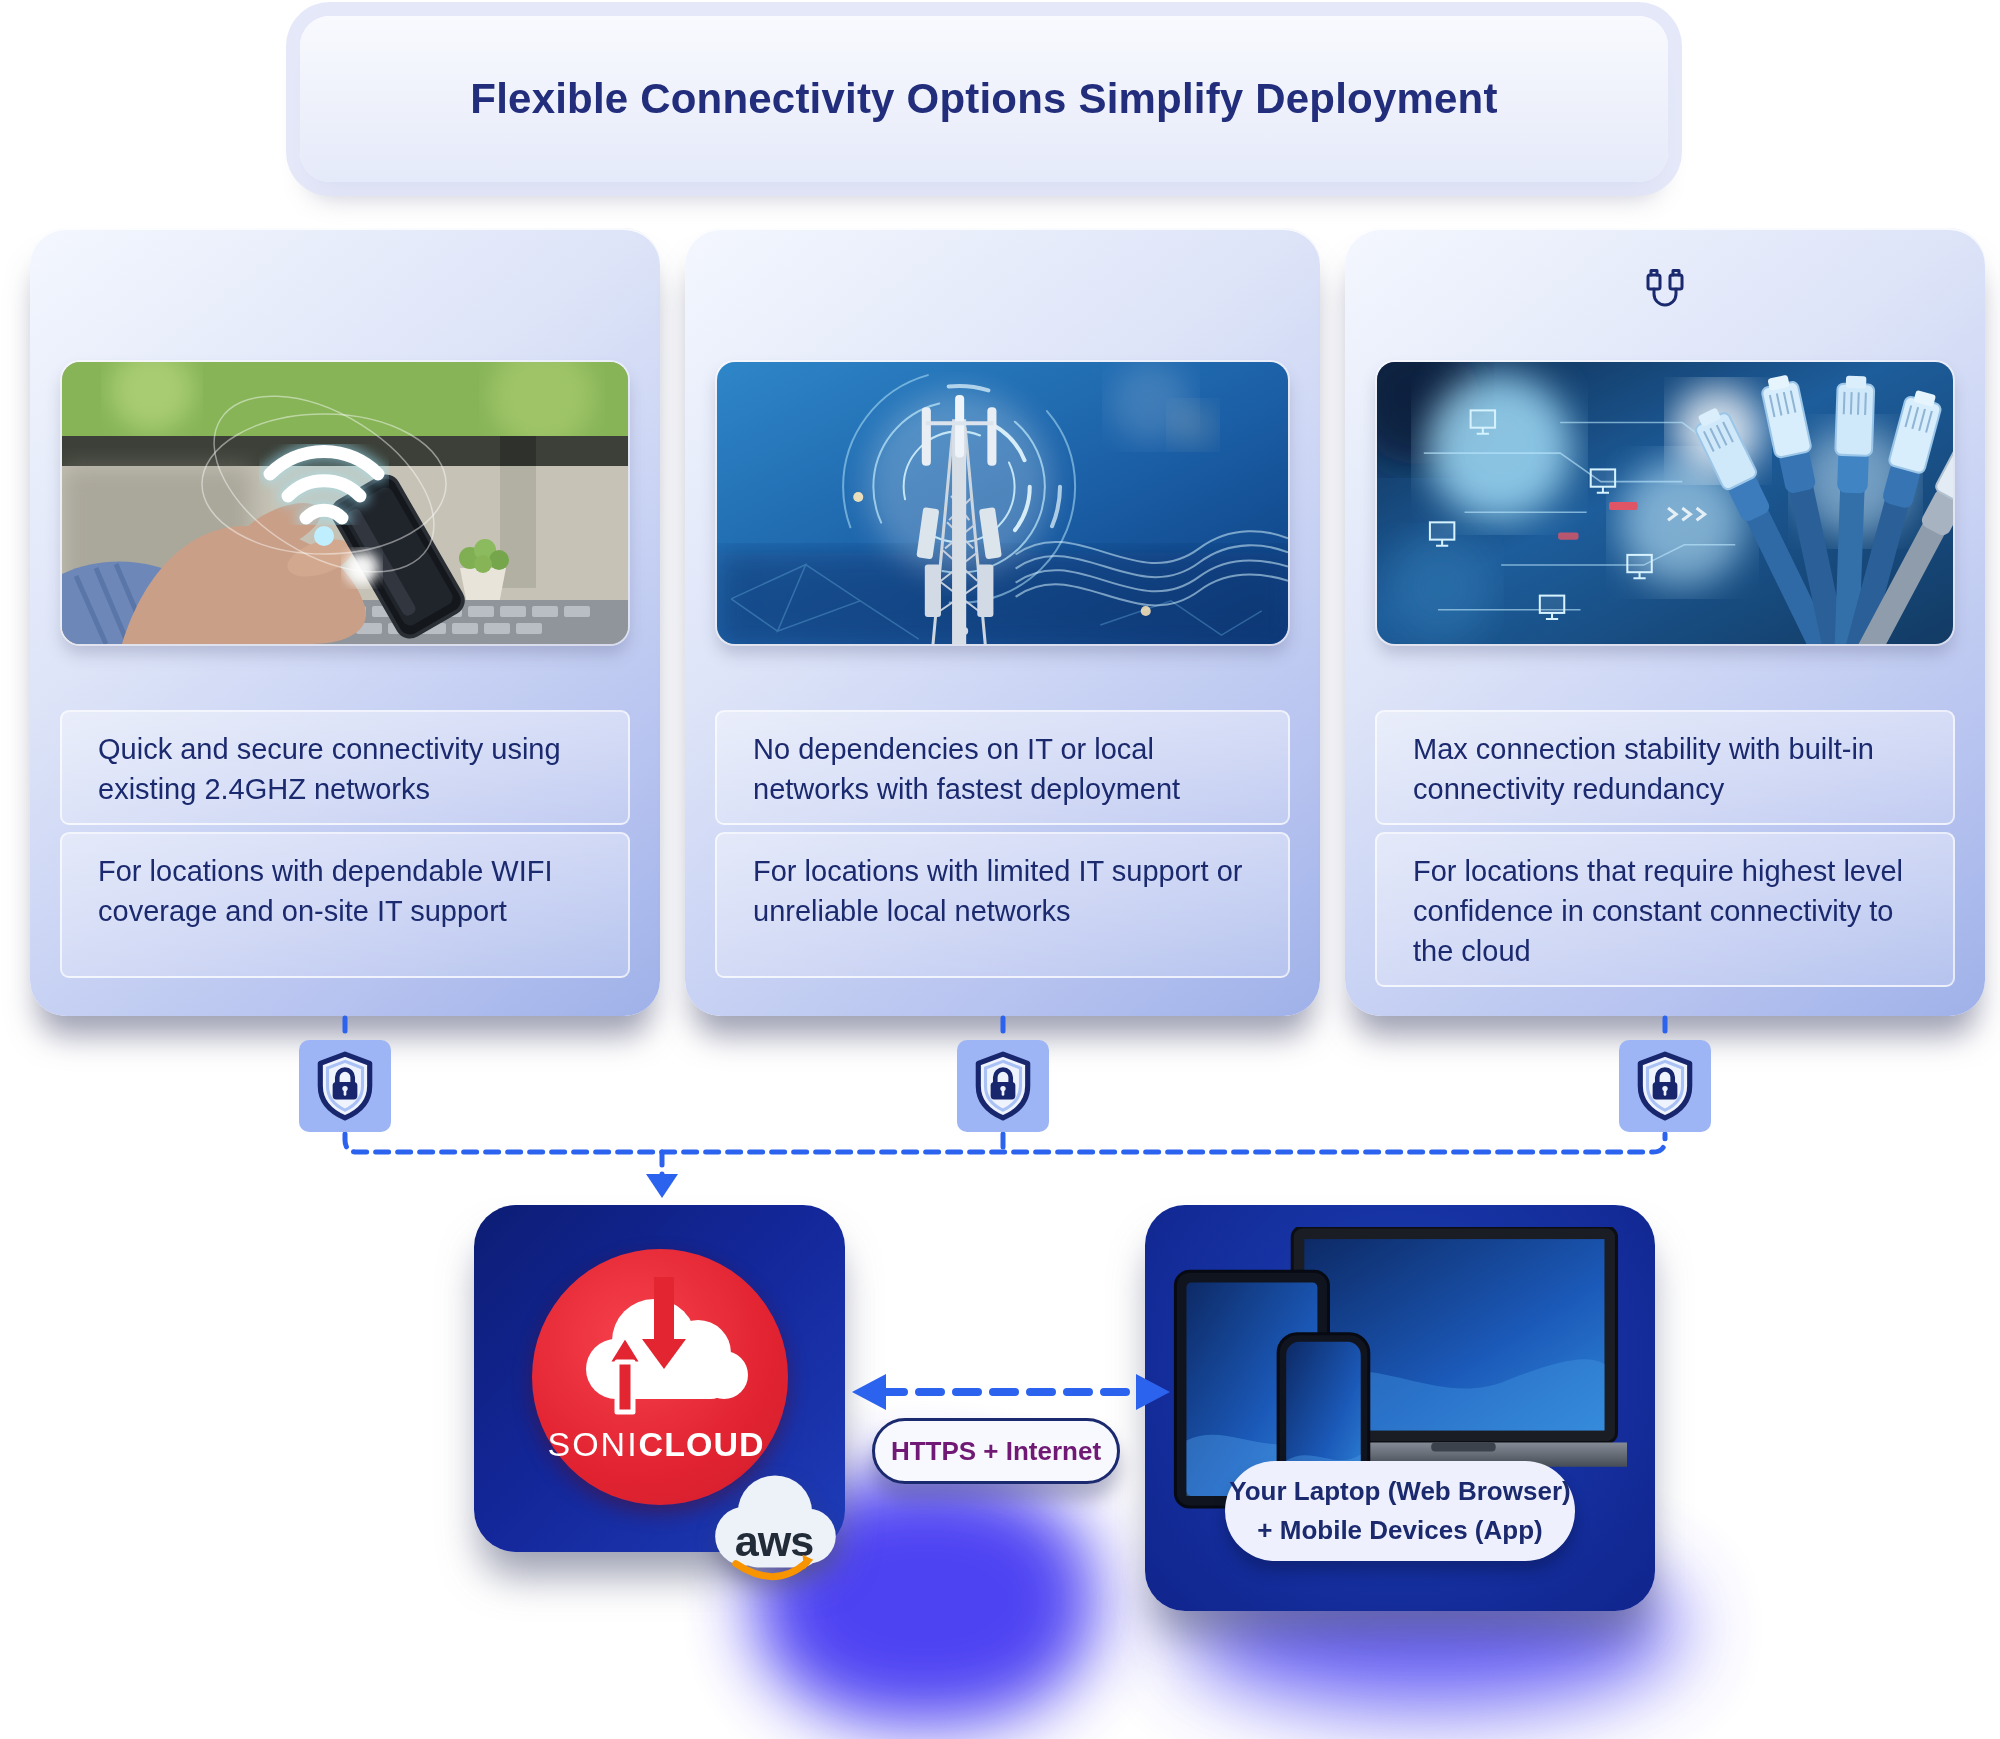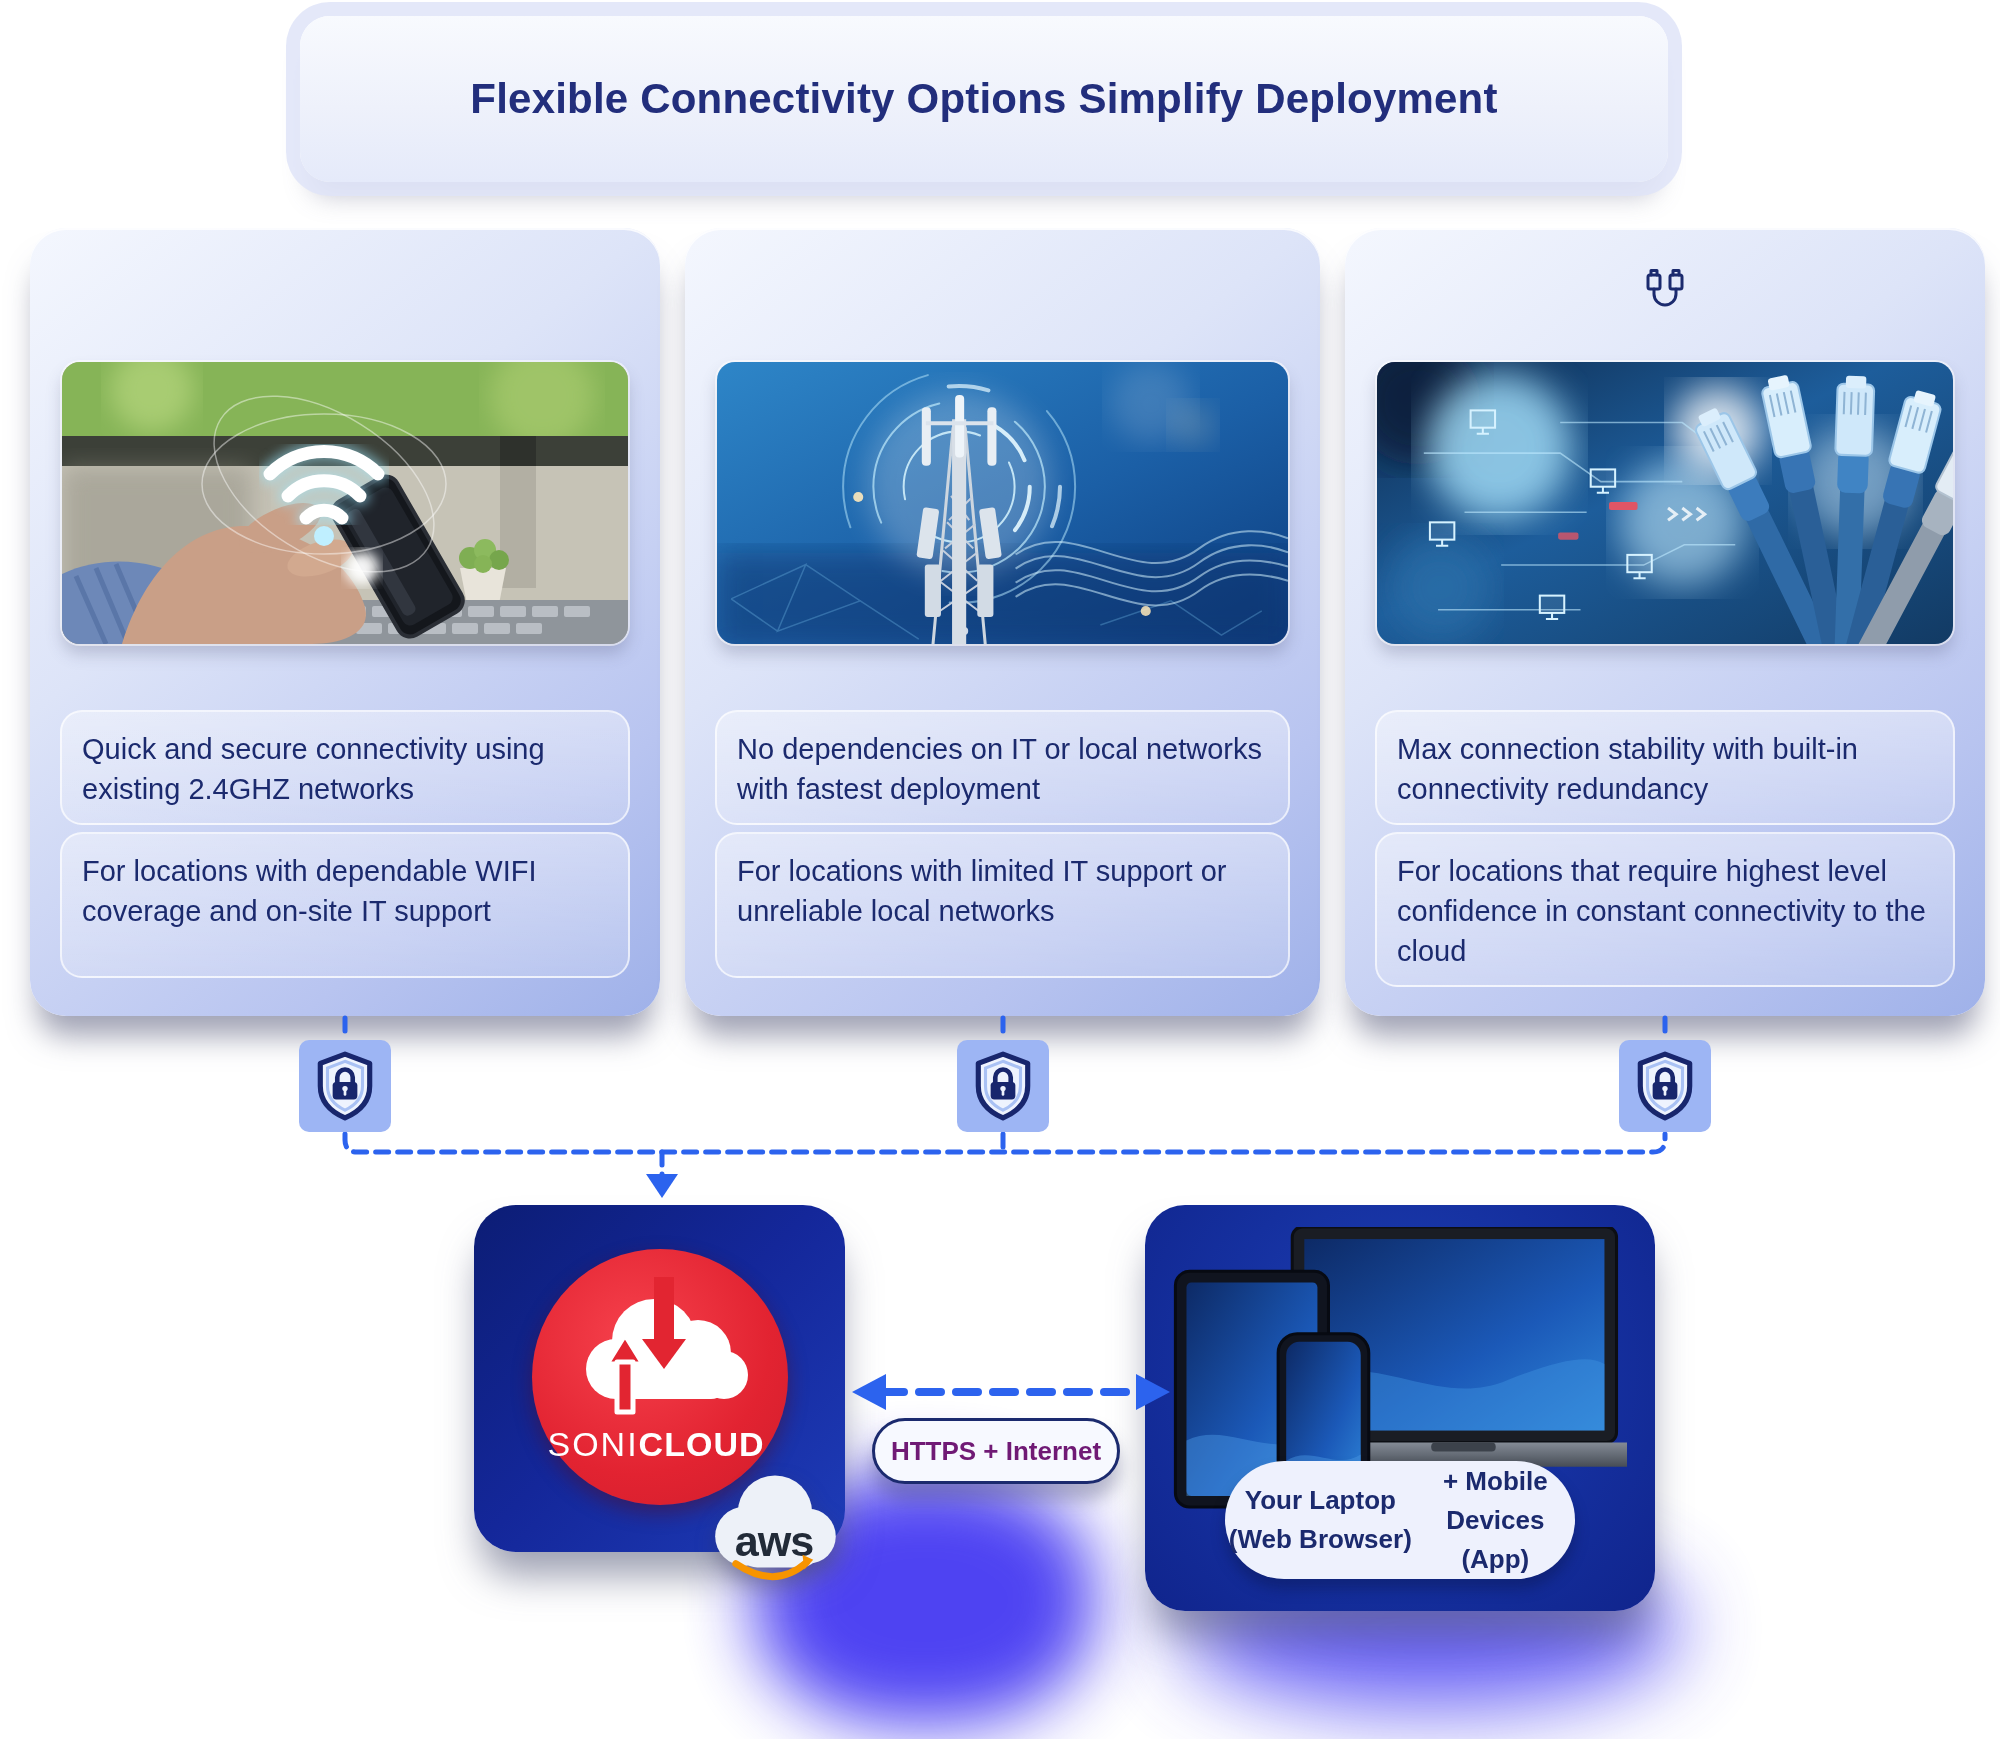--- a/index.html
+++ b/index.html
@@ -31,25 +31,25 @@
     color:#1b2a6e;font-weight:700;font-size:31px;line-height:1.26;text-align:center;
   }
   .card-head .hicon{flex:0 0 auto;margin-top:3px;}
   .card3 .card-title{max-width:440px;display:inline-block;}
   .card-photo{
     position:absolute;top:134px;left:32px;right:32px;height:282px;border-radius:18px;
     overflow:hidden;box-shadow:0 0 0 2px rgba(255,255,255,.55),0 10px 16px rgba(70,75,110,.25);
   }
   .card-photo svg{display:block;width:100%;height:100%;}
   .card-box{
-    position:absolute;left:30px;right:30px;border-radius:22px;box-sizing:border-box;
+    position:absolute;left:30px;right:30px;border-radius:9px;box-sizing:border-box;
     background:linear-gradient(180deg,rgba(255,255,255,.40),rgba(255,255,255,.20));
     border:2px solid rgba(255,255,255,.66);
     color:#1b2a6e;font-size:29px;line-height:1.38;font-weight:500;
-    padding:17px 24px 14px 20px;
+    padding:17px 24px 14px 36px;
   }
   .box-benefit{top:482px;min-height:108px;}
   .box-usecase{top:604px;min-height:146px;}
   
   .lock-badge{
     position:absolute;top:1040px;width:92px;height:92px;border-radius:10px;
     background:#9db5f4;display:flex;align-items:center;justify-content:center;z-index:6;
   }
   .lock1{left:299px;} .lock2{left:957px;} .lock3{left:1619px;}
   
@@ -86,22 +86,22 @@
     box-shadow:0 16px 18px rgba(55,58,110,.35);
   }
   
   .devbox{
     position:absolute;left:1145px;top:1205px;width:510px;height:406px;border-radius:40px;z-index:4;
     background:radial-gradient(circle at 50% 40%,#1e40b6 0%,#15309f 55%,#10248c 100%);
     box-shadow:0 30px 38px -6px rgba(92,96,126,.6);
   }
   .devbox svg.devices{position:absolute;left:28px;top:22px;width:454px;height:282px;}
   .dev-pill{
-    position:absolute;left:80px;top:256px;width:350px;height:118px;border-radius:62px;
-    background:#eef1fd;display:flex;flex-direction:row;align-items:center;justify-content:center;
+    position:absolute;left:80px;top:256px;width:350px;height:100px;border-radius:62px;
+    background:#eef1fd;display:flex;flex-direction:column;align-items:center;justify-content:center;
     font-size:26px;font-weight:700;color:#1b2a6e;line-height:1.5;text-align:center;
     box-shadow:0 10px 14px rgba(10,16,60,.35);
   }
 </style>
 </head>
 <body>
 
 <div class="canvas">
 
   <div class="blob blob1"></div>

